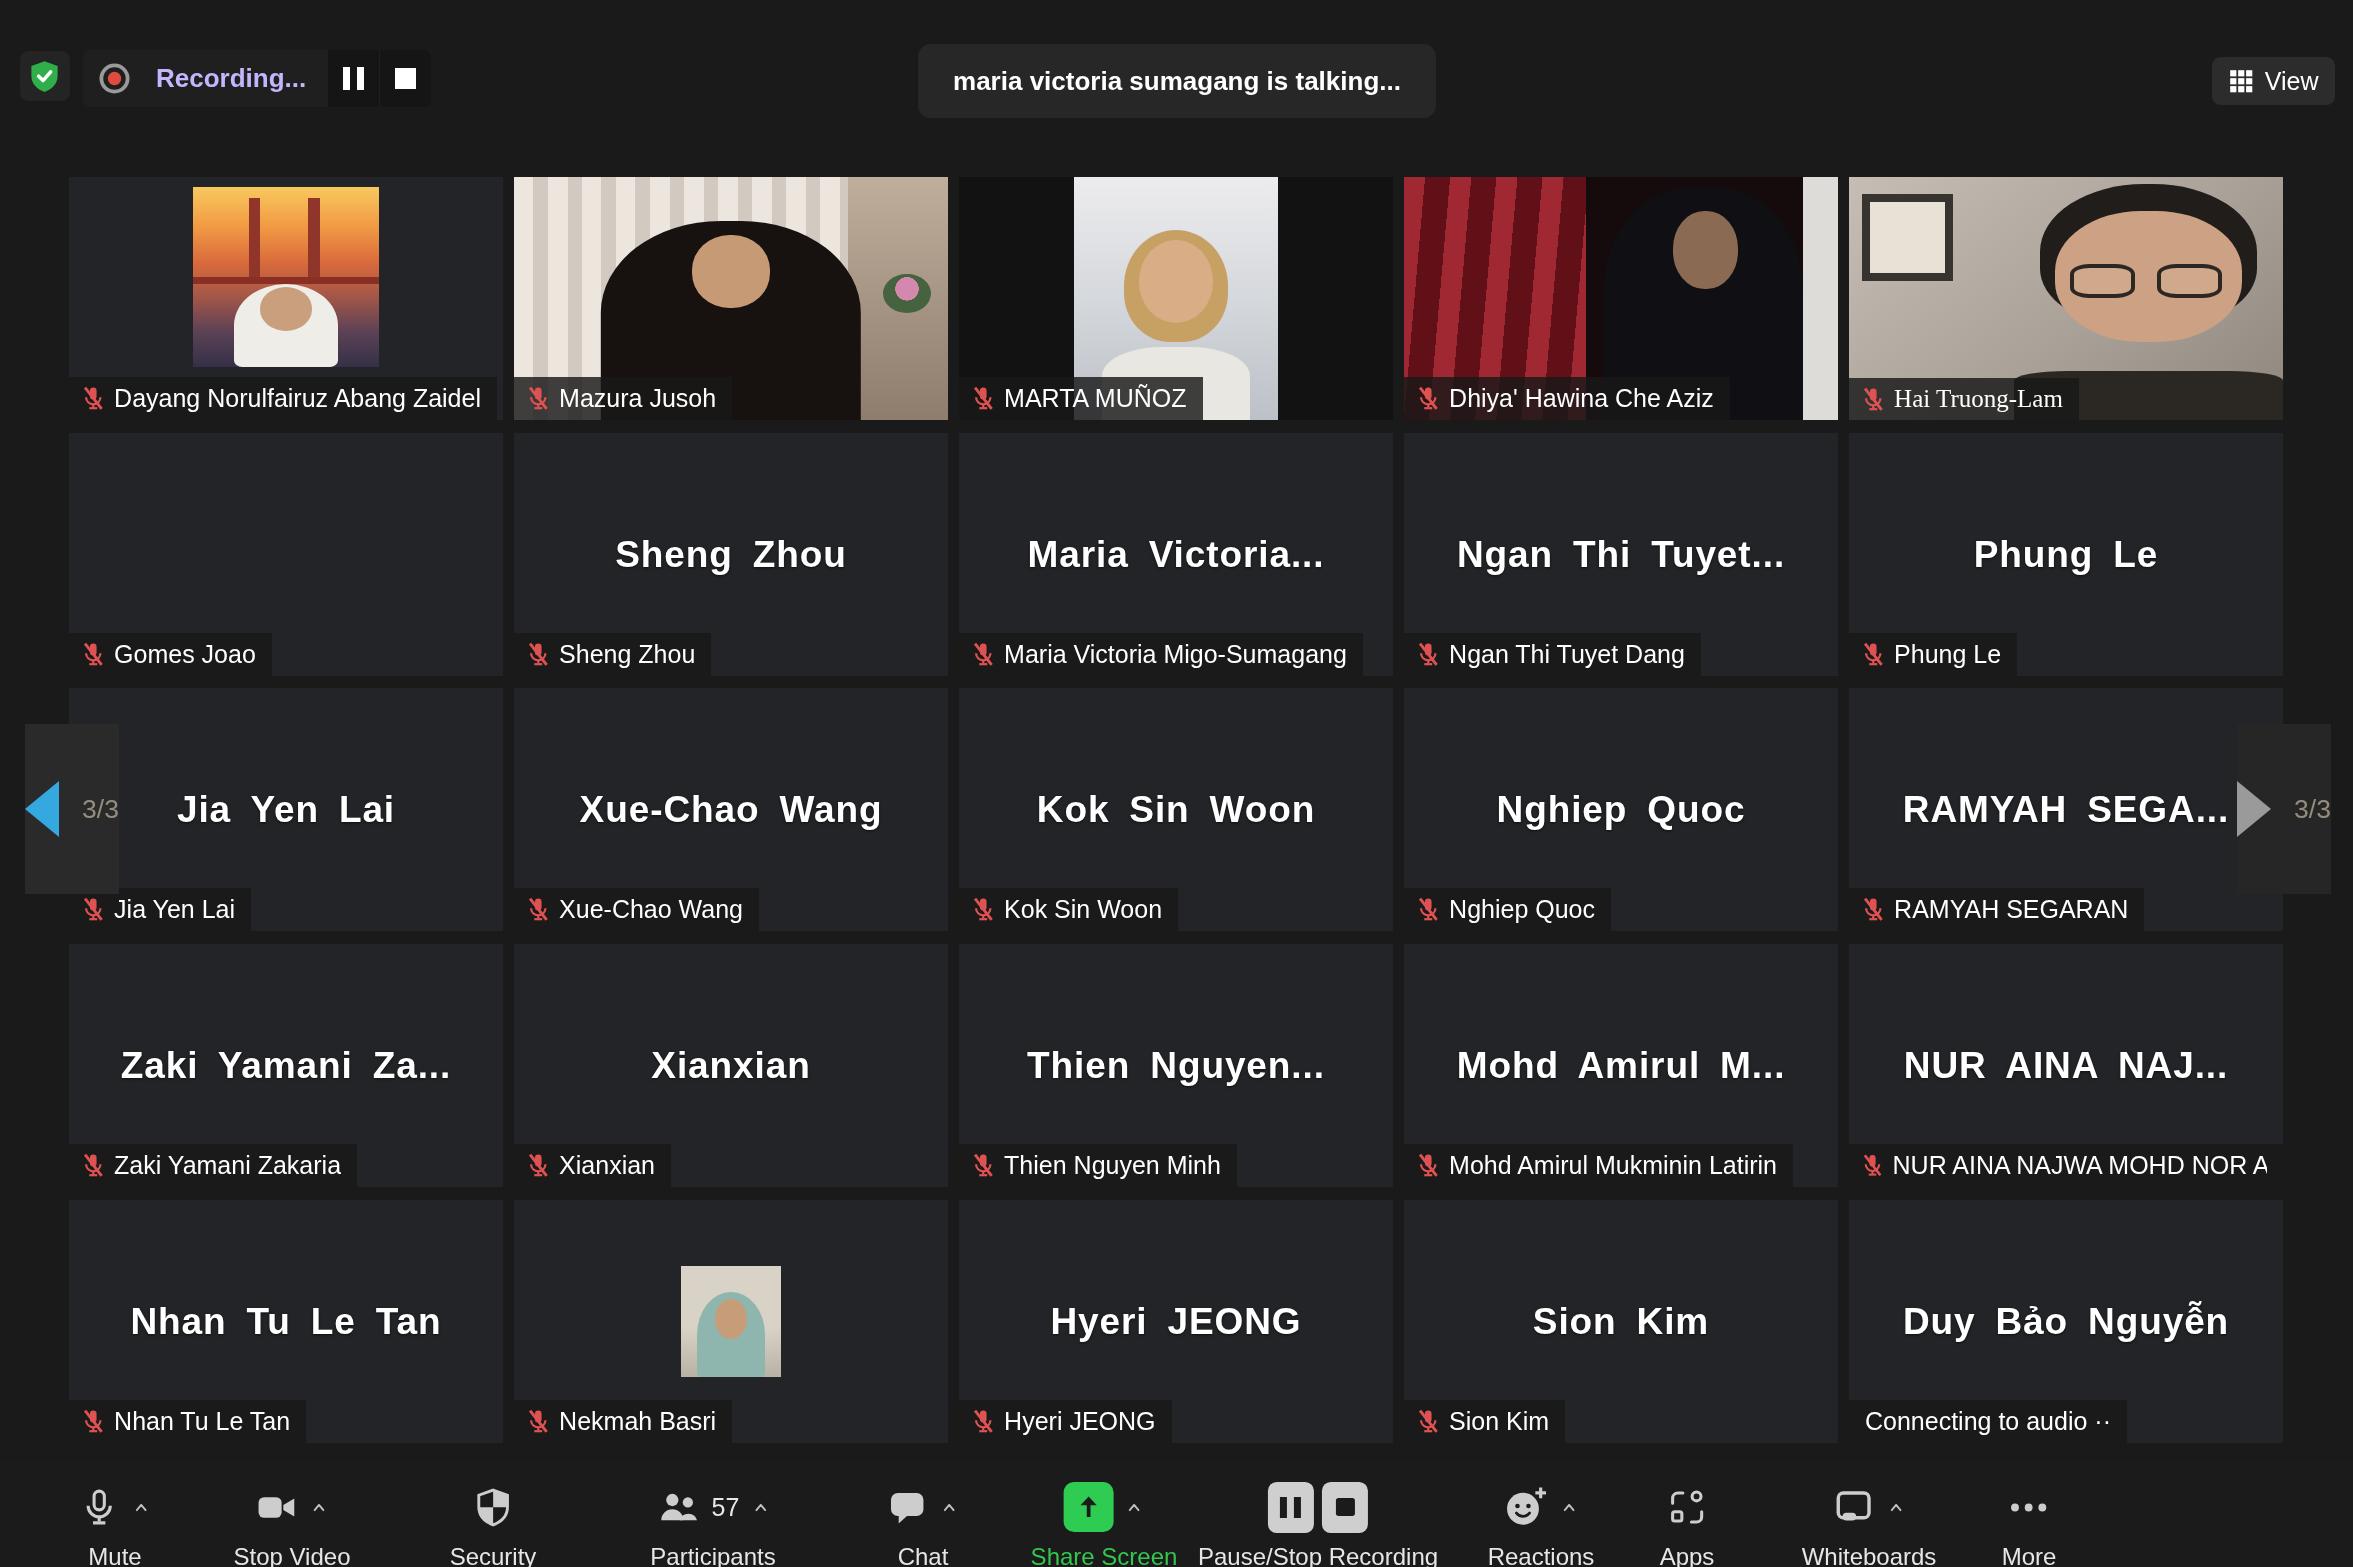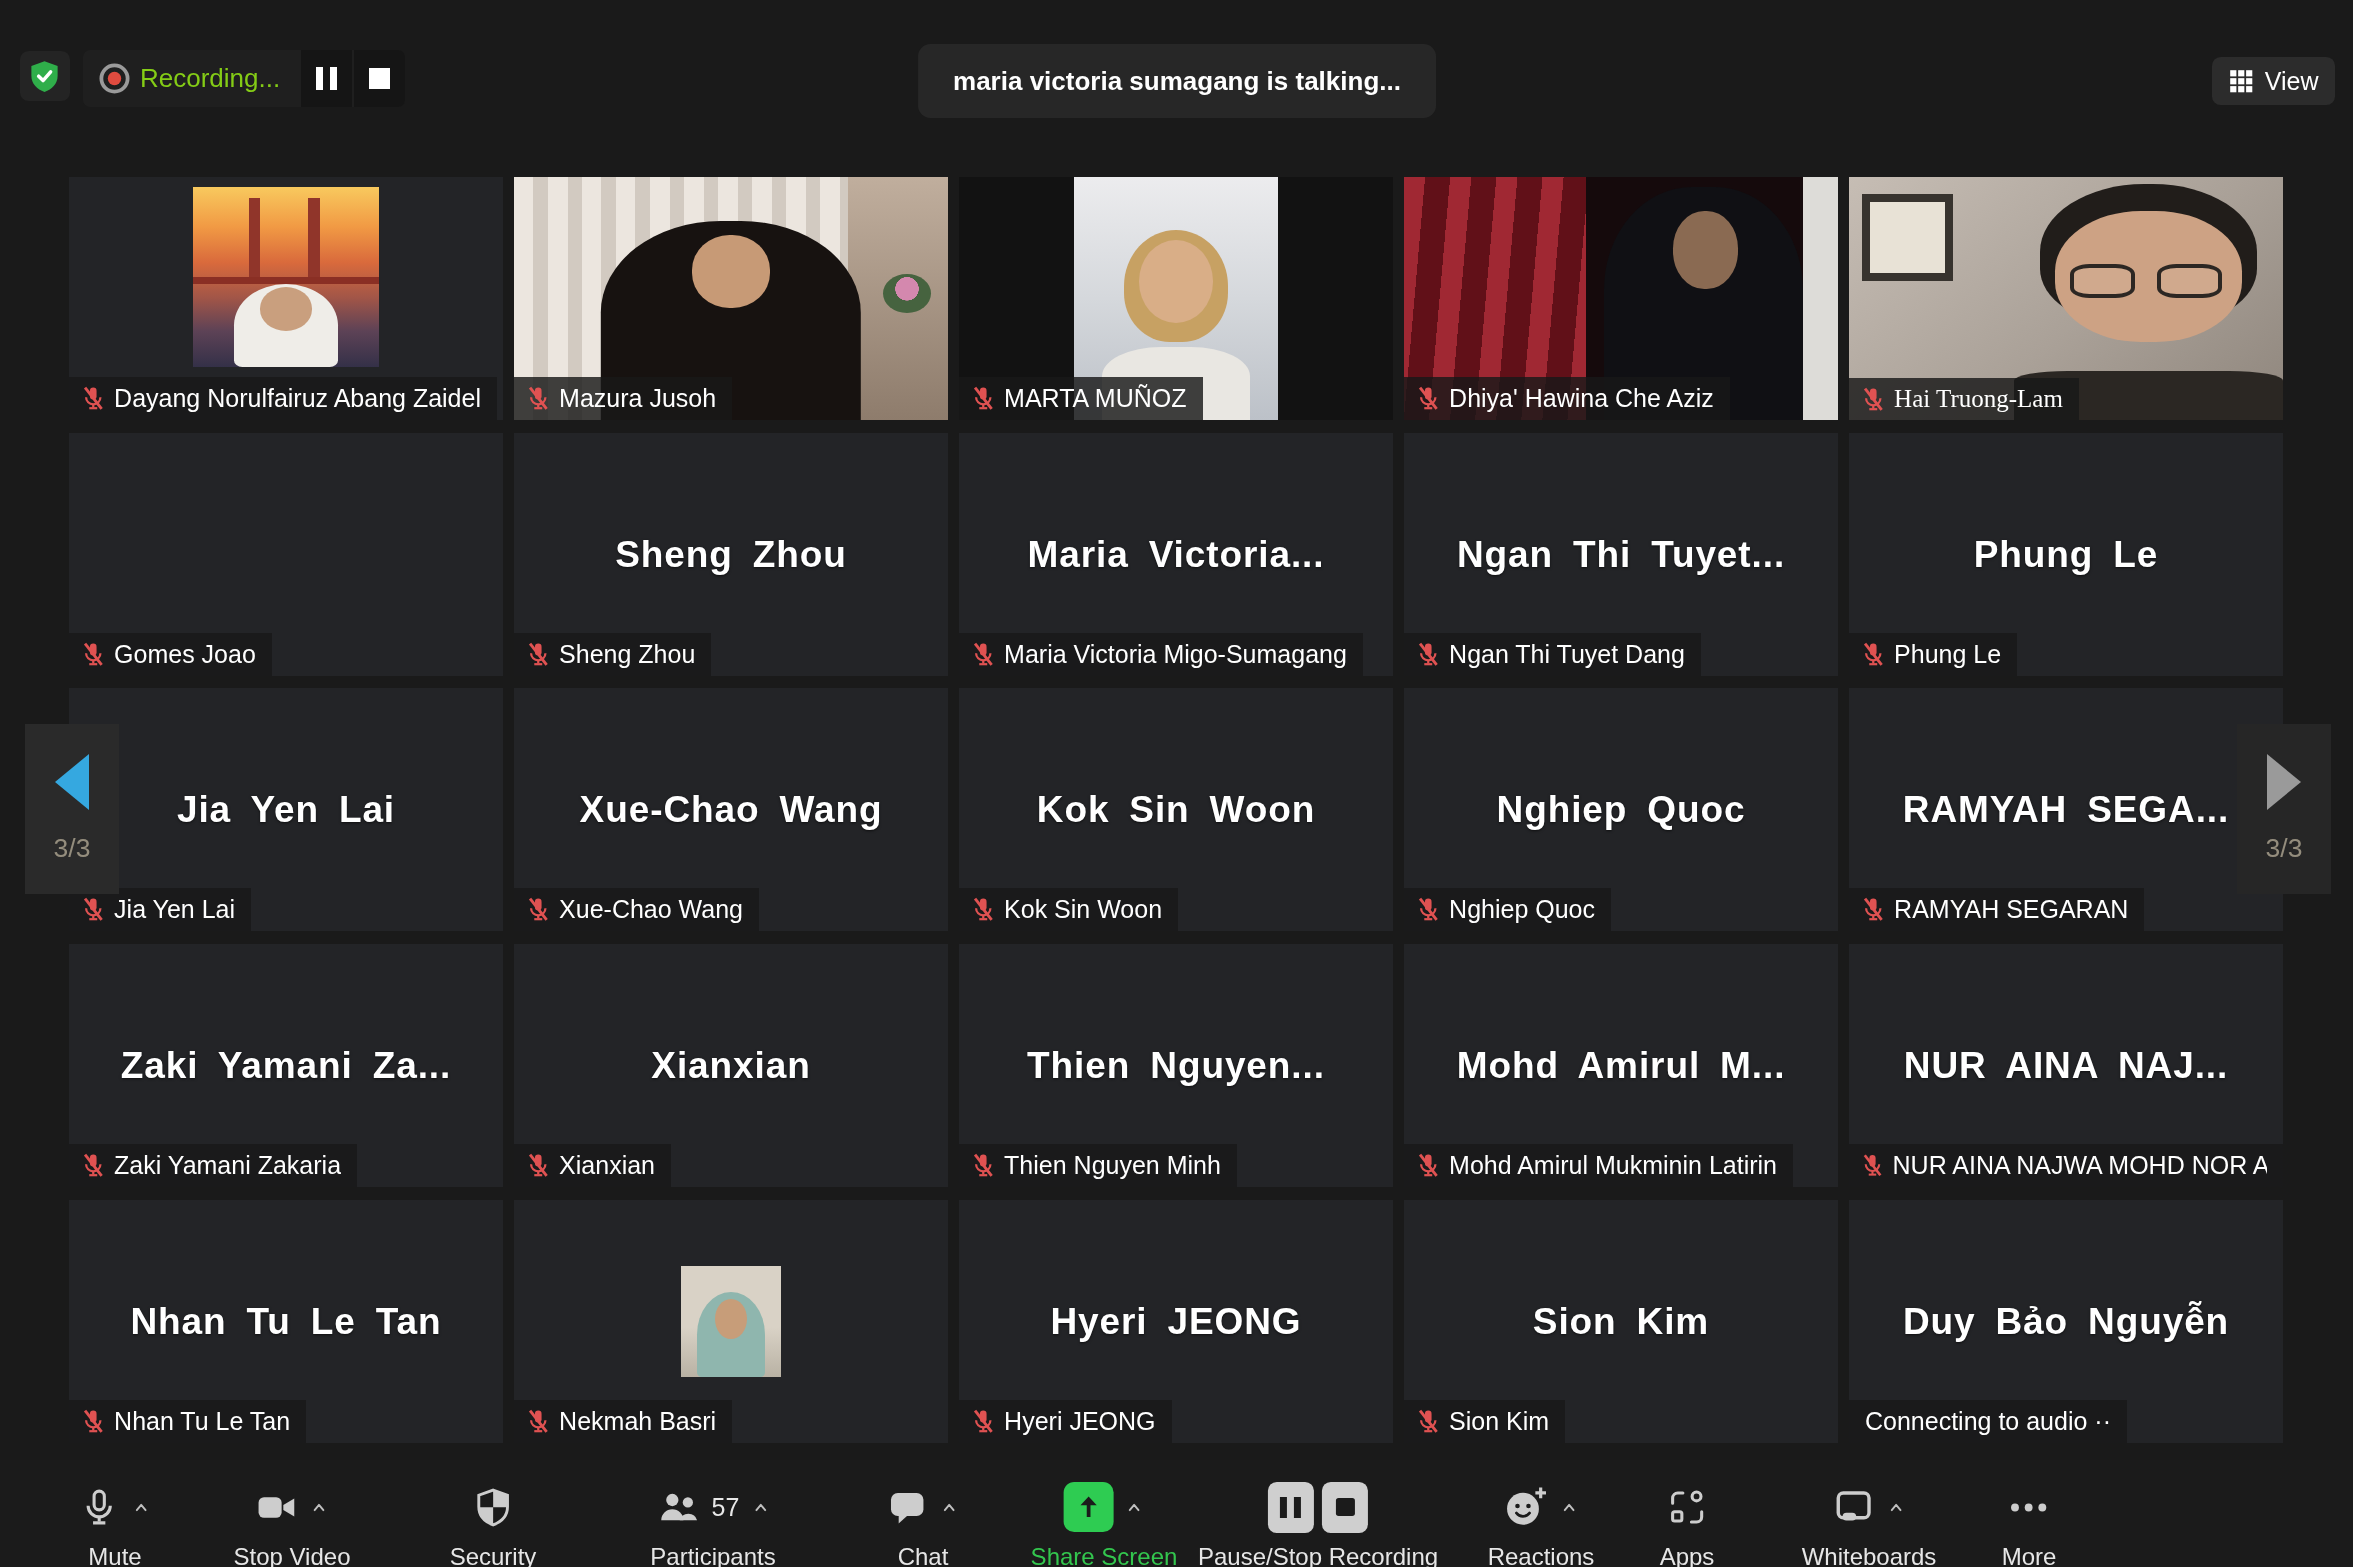--- a/index.html
+++ b/index.html
@@ -9,21 +9,21 @@
   
   .titlebar{position:absolute;left:0;top:0;width:100%;height:39px;background:#ffffff;
     display:flex;align-items:center;padding-left:14px;box-sizing:border-box;border-bottom:1.8px solid #000;}
   .zoom-logo{width:25px;height:25px;border-radius:6.2px;background:#2d8cff;display:flex;align-items:center;justify-content:center;margin-right:10.6px;}
   .titlebar .wtitle{font-size:25px;color:#111;}
 
   
   .shield-wrap{position:absolute;left:19.5px;top:51px;width:50px;height:50px;border-radius:8.8px;background:#242424;display:flex;align-items:center;justify-content:center;}
   .rec-pill{position:absolute;left:83px;top:50px;height:57px;background:#1f1f1f;border-radius:7px;display:flex;align-items:center;}
   .rec-main{display:flex;align-items:center;padding:0 19.5px 0 14px;height:100%;}
-  .rec-label{color:#84cc16;font-size:26px;margin-left:8px;}
+  .rec-label{color:#c4b5fd;font-size:26px;margin-left:24px;font-weight:bold;}
   .rec-seg{width:51px;height:57px;background:#151515;display:flex;align-items:center;justify-content:center;margin-left:1.8px;}
   .rec-seg:last-child{border-radius:0 7px 7px 0;}
   .pause-bars{display:flex;gap:7px;} .pause-bars div{width:7px;height:23px;background:#fff;}
   .stop-sq{width:21px;height:21px;background:#fff;}
   .talk-banner{position:absolute;left:50%;top:44px;transform:translateX(-50%);height:74px;background:#272727;border-radius:12.4px;
     display:flex;align-items:center;padding:0 35px;color:#fff;font-size:26px;font-weight:bold;white-space:nowrap;}
   .view-btn{position:absolute;right:19.5px;top:57px;height:48px;background:#2c2c2c;border-radius:8.8px;display:flex;align-items:center;padding:0 16px;gap:10.6px;}
   .view-btn span{color:#fff;font-size:25px;}
 
   
@@ -68,21 +68,21 @@
   .v-hai .face{left:47.5%;top:14%;width:43%;height:54%;background:#cda284;border-radius:46%;}
   .v-hai .gl{top:36%;width:15%;height:14%;border:4.4px solid #2c2723;border-radius:30%;box-sizing:border-box;background:rgba(255,255,255,.08);}
   .v-hai .gl1{left:51%;} .v-hai .gl2{left:71%;}
   .v-hai .body{left:38%;bottom:0;width:62%;height:20%;background:#2b2723;border-radius:20% 20% 0 0;}
   
   .v-nekmah .photo{left:38.5%;top:27%;width:23%;height:46%;background:linear-gradient(180deg,#d9d2c6 0 55%,#b9b2a4 100%);}
   .v-nekmah .hij{left:16%;bottom:0;width:68%;height:76%;background:#8fb6ae;border-radius:50% 50% 6% 6%;}
   .v-nekmah .face{left:34%;top:30%;width:32%;height:36%;background:#c79d79;border-radius:50%;}
 
   
-  .nav-panel{position:absolute;top:724px;width:94px;height:170px;background:#2a2a2a;display:flex;flex-direction:column;align-items:center;justify-content:center;gap:23px;}
+  .nav-panel{position:absolute;top:724px;width:94px;height:170px;background:#2a2a2a;display:flex;align-items:center;justify-content:center;gap:23px;}
   .nav-left{left:25px;} .nav-right{left:2237px;background:#262626;}
   .tri-left{width:0;height:0;border-top:28px solid transparent;border-bottom:28px solid transparent;border-right:34px solid #35a8e0;}
   .tri-right{width:0;height:0;border-top:28px solid transparent;border-bottom:28px solid transparent;border-left:34px solid #9a9a9a;}
   .page-count{color:#948d7d;font-size:26.5px;}
 
   
   .toolbar{position:absolute;left:0;top:1460px;width:100%;height:108px;background:#1b1b1b;}
   .tb-item{position:absolute;top:19.5px;transform:translateX(-50%);display:flex;flex-direction:column;align-items:center;cursor:default;}
   .tb-row{height:55px;display:flex;align-items:center;gap:10.6px;}
   .tb-label{margin-top:8.8px;font-size:24px;color:#e6e6e6;white-space:nowrap;}

